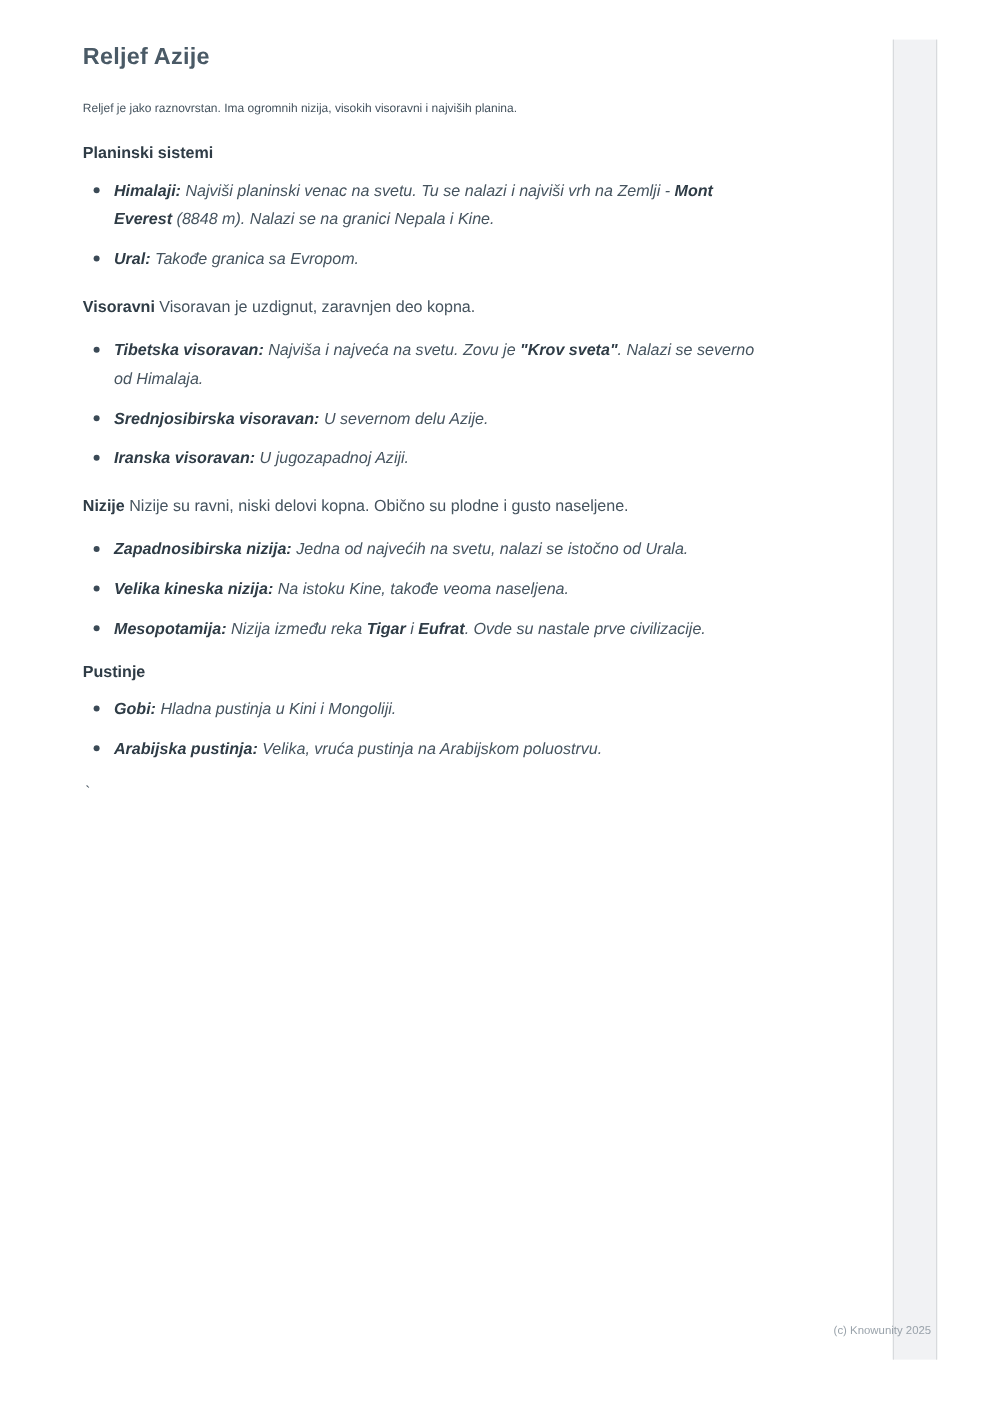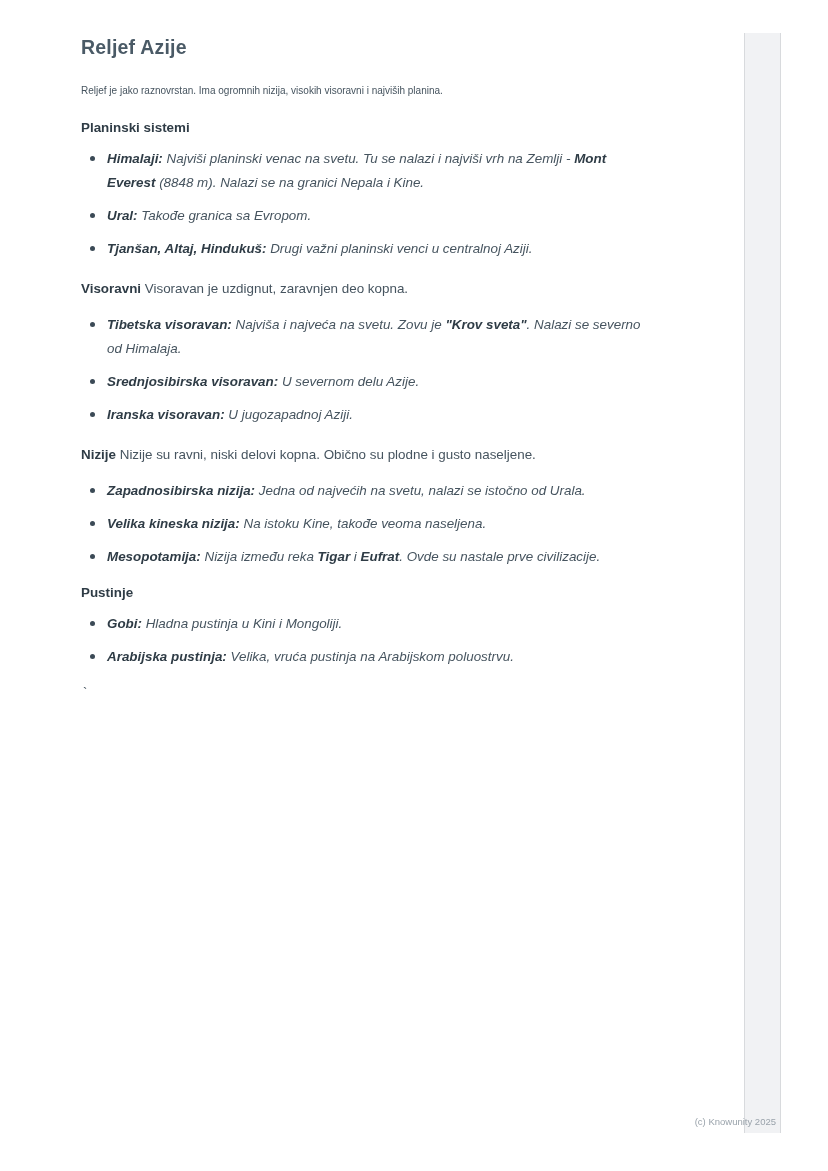--- a/index.html
+++ b/index.html
@@ -29,21 +29,20 @@
     height: 1100px;
     background: #f1f2f4;
     border-left: 1px solid #d8dadd;
     border-right: 1px solid #d8dadd;
   }
   .content {
     position: absolute;
     top: 36px;
     left: 69px;
     width: 570px;
-    margin-left: 12px;
   }
   h1.doc-title {
     font-size: 19.5px;
     font-weight: bold;
     color: #4a5a66;
     margin: 0 0 18px 0;
     letter-spacing: 0.2px;
   }
   p.para {
     font-size: 10px;
@@ -97,21 +96,21 @@
   }
   .tick {
     font-size: 13px;
     color: #46545f;
     margin: 14px 0 0 2px;
     letter-spacing: 0;
   }
   .footer-credit {
     position: absolute;
     right: 52px;
-    bottom: 44px;
+    bottom: 56px;
     font-size: 9.5px;
     color: #9aa3ab;
     text-align: right;
   }
 </style>
 </head>
 <body>
 
 <div class="page">
 
@@ -120,21 +119,20 @@
   <div class="content">
 
     <h1 class="doc-title">Reljef Azije</h1>
 
     <p class="para">Reljef je jako raznovrstan. Ima ogromnih nizija, visokih visoravni i najviših planina.</p>
 
     <h2 class="sec">Planinski sistemi</h2>
     <ul class="bullets">
       <li><b>Himalaji:</b><span> Najviši planinski venac na svetu. Tu se nalazi i najviši vrh na Zemlji - </span><b>Mont Everest</b><span> (8848 m). Nalazi se na granici Nepala i Kine.</span></li>
       <li><b>Ural:</b><span> Takođe granica sa Evropom.</span></li>
-      <li><b>Tjanšan, Altaj, Hindukuš:</b><span> Drugi važni planinski venci u centralnoj Aziji.</span></li>
     </ul>
 
     <p class="lead-line"><b>Visoravni</b><span> Visoravan je uzdignut, zaravnjen deo kopna.</span></p>
     <ul class="bullets">
       <li><b>Tibetska visoravan:</b><span> Najviša i najveća na svetu. Zovu je </span><b>"Krov sveta"</b><span>. Nalazi se severno od Himalaja.</span></li>
       <li><b>Srednjosibirska visoravan:</b><span> U severnom delu Azije.</span></li>
       <li><b>Iranska visoravan:</b><span> U jugozapadnoj Aziji.</span></li>
     </ul>
 
     <p class="lead-line"><b>Nizije</b><span> Nizije su ravni, niski delovi kopna. Obično su plodne i gusto naseljene.</span></p>

